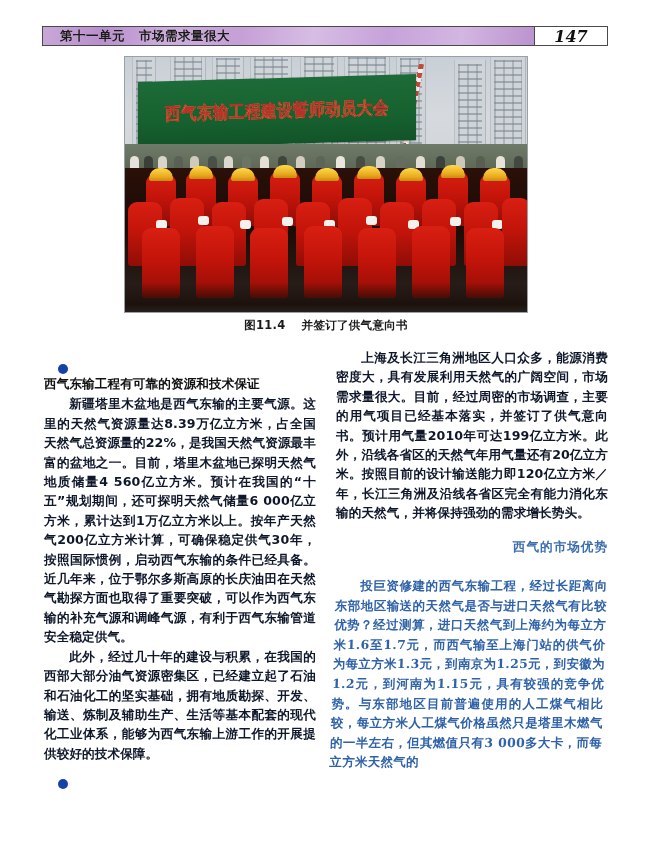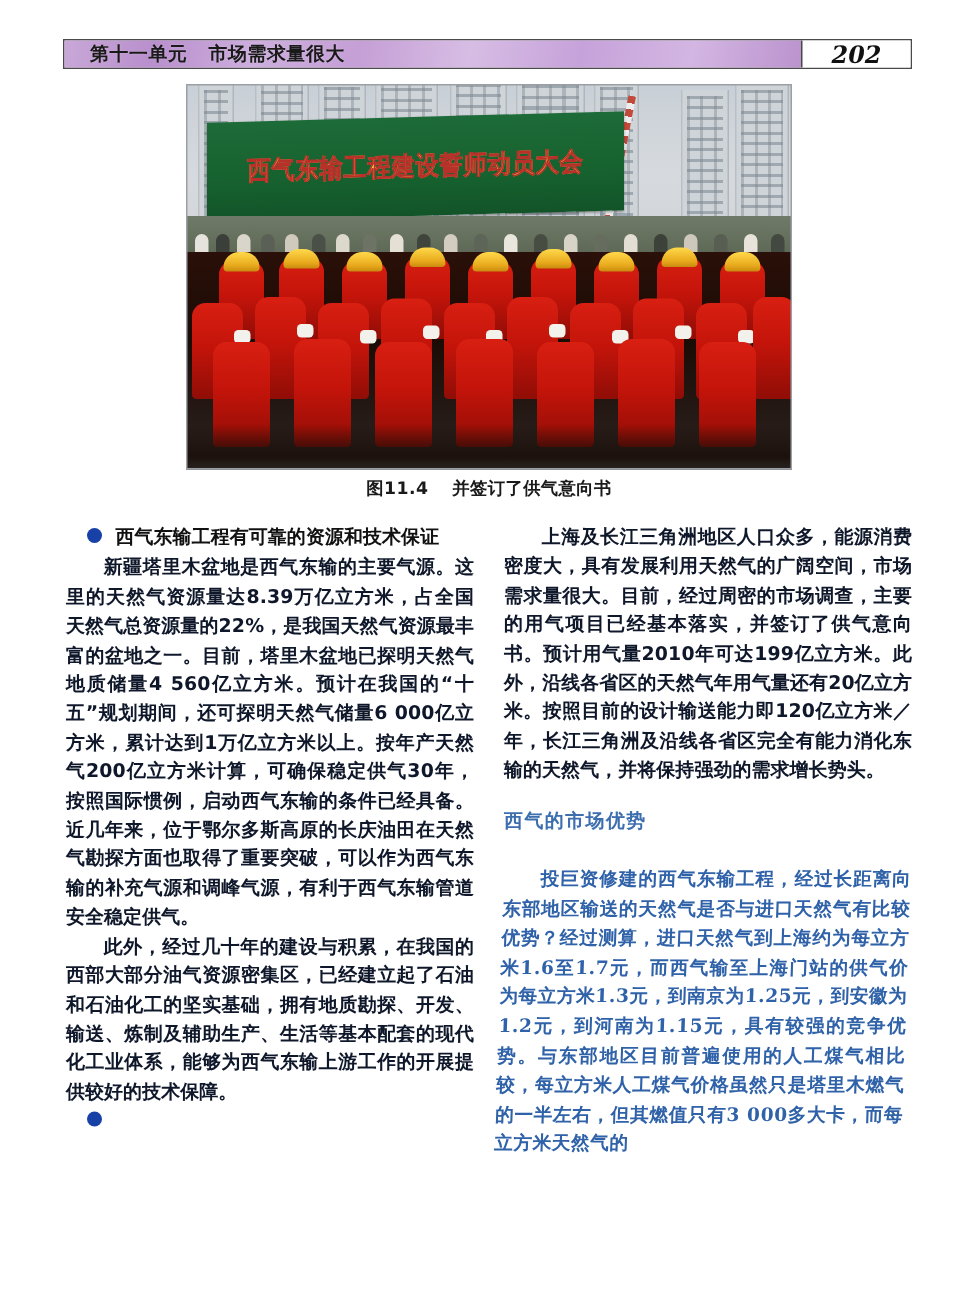--- a/index.html
+++ b/index.html
@@ -224,21 +224,22 @@
     text-justify: inter-ideograph;
     text-indent: 2em;
     margin: 0 0 0 0;
     color: #0f172a;
     font-weight: bold;
     letter-spacing: 0.1px;
   }
   .heading-row {
     display: flex;
     align-items: flex-start;
-    margin: 0 0 1px 0;
+    margin: 12px 0 1px 0;
+    flex-direction: column;
   }
   .bullet {
     flex: 0 0 auto;
     width: 10px; height: 10px;
     border-radius: 50%;
     background: #1841a8;
     margin: 4px 9px 0 14px;
   }
   .heading-text {
     font-size: 12.6px;
@@ -246,21 +247,21 @@
     font-weight: bold;
     color: #111;
     letter-spacing: 0.1px;
   }
 
   
   .sidebar {
     margin-top: 16px;
   }
   .sidebar-title {
-    text-align: left;
+    text-align: right;
     color: #3d6fae;
     font-size: 12.6px;
     font-weight: bold;
     letter-spacing: 1px;
     margin-bottom: 20px;
   }
   .sidebar-p {
     font-family: "DejaVu Serif", "Liberation Serif", serif;
     font-size: 12.4px;
     line-height: 19.6px;
@@ -275,21 +276,21 @@
   }
 </style>
 </head>
 <body>
 
 <div class="running-head">
   <div class="rh-band">
     <span class="rh-unit">第十一单元</span>
     <span class="rh-title">市场需求量很大</span>
   </div>
-  <div class="rh-pageno">202</div>
+  <div class="rh-pageno">147</div>
 </div>
 
 <div class="figure">
   <div class="photo">
     <div class="sky"></div>
 
     <div class="bldg" style="left:8px;  top:0;   width:22px; height:108px;"></div>
     <div class="bldg" style="left:46px; top:-6px;width:34px; height:102px;"></div>
     <div class="bldg" style="left:88px; top:-2px;width:30px; height:100px;"></div>
     <div class="bldg" style="left:126px;top:-8px;width:40px; height:106px;"></div>

